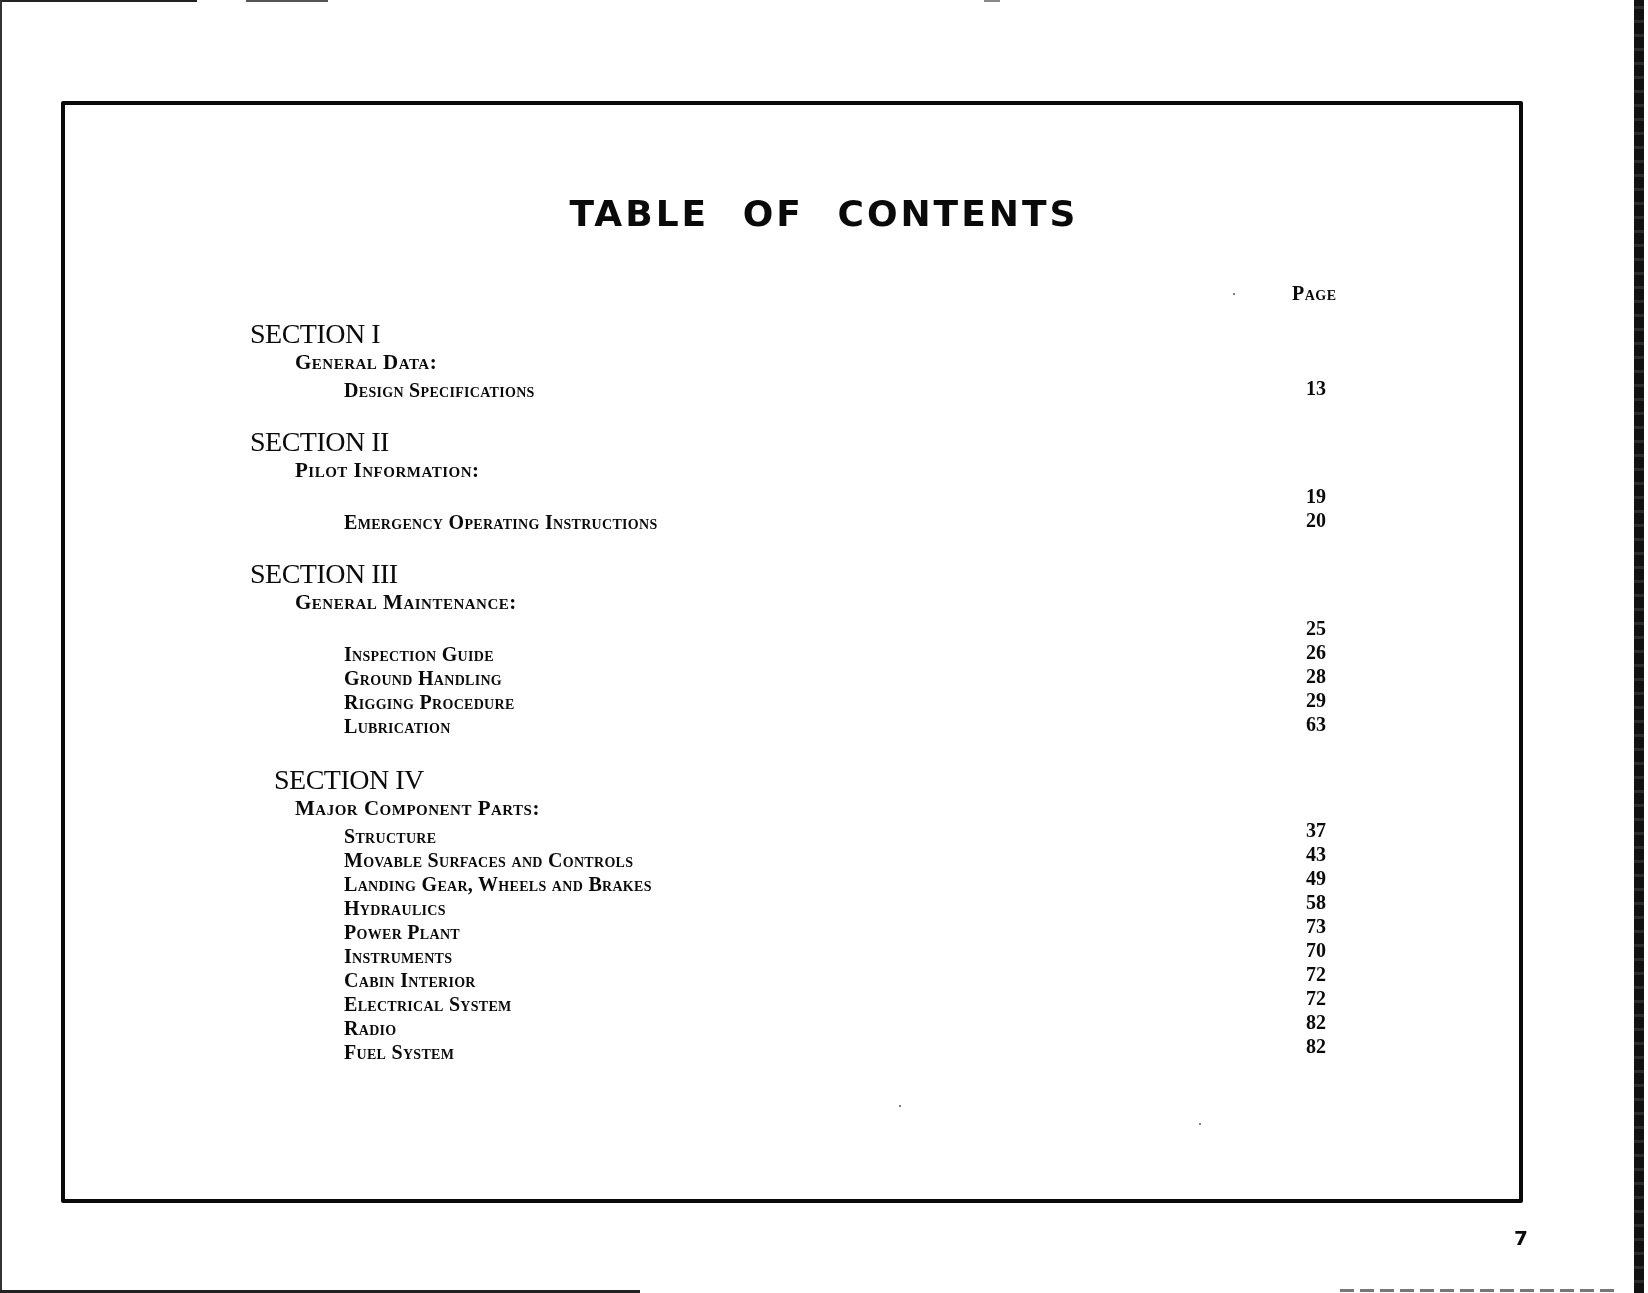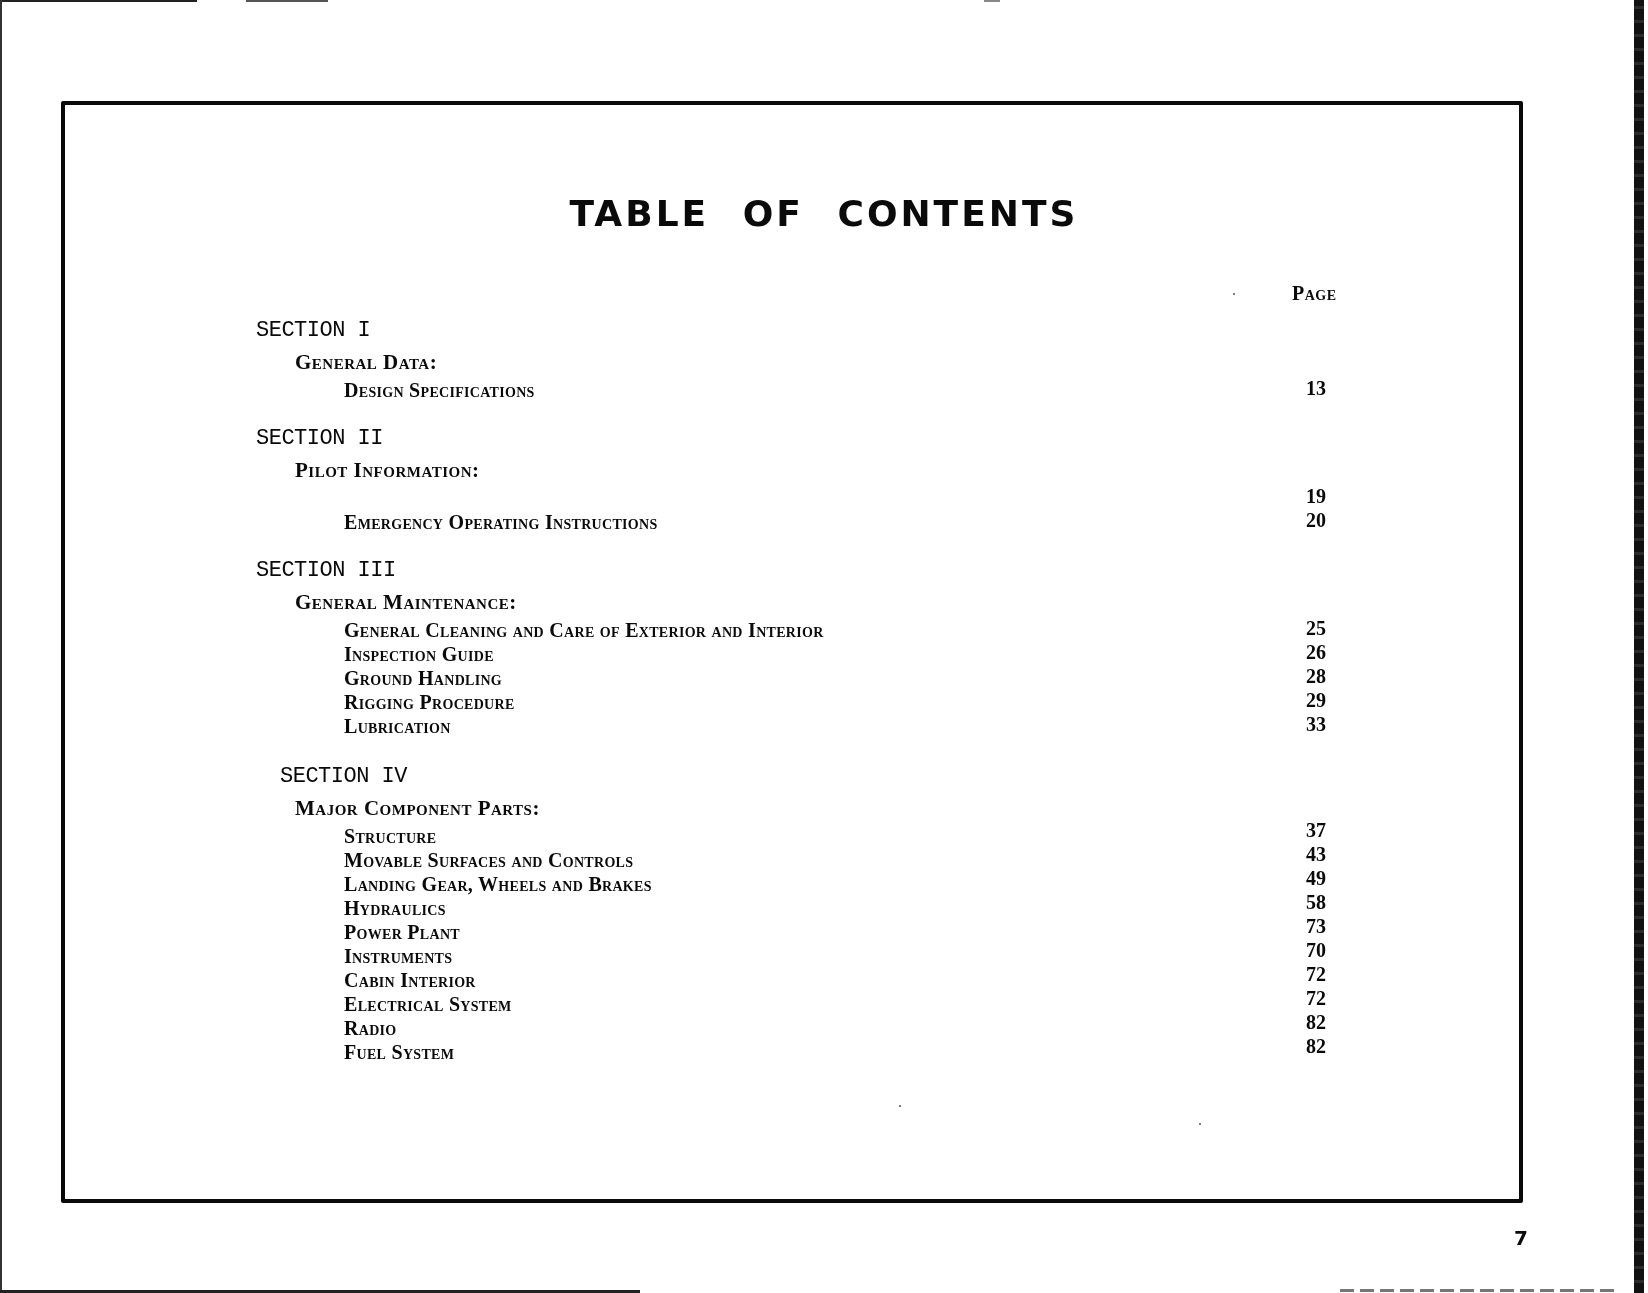--- a/index.html
+++ b/index.html
@@ -81,24 +81,23 @@
       left: 0;
       top: 0;
       width: 1648px;
       height: 1293px;
     }
     .toc-line {
       position: absolute;
       white-space: nowrap;
     }
     .section-heading {
-      left: 256px;
-      font-size: 22px;
+      left: 250px;
+      font-size: 28px;
       letter-spacing: -0.5px;
-      font-family: Liberation Mono, monospace;
     }
     .group-heading {
       left: 295px;
       font-size: 21px;
       font-weight: bold;
       font-variant: small-caps;
       letter-spacing: 0.5px;
     }
     .entry-label {
       left: 344px;
@@ -152,30 +151,29 @@
   <div class="toc-line entry-page" style="top:377px;">13</div>
 
   <div class="toc-line section-heading" style="top:426px;">SECTION II</div>
   <div class="toc-line group-heading" style="top:458px;">Pilot Information:</div>
   <div class="toc-line entry-page" style="top:485px;">19</div>
   <div class="toc-line entry-label" style="top:511px;">Emergency Operating Instructions</div>
   <div class="toc-line entry-page" style="top:509px;">20</div>
 
   <div class="toc-line section-heading" style="top:558px;">SECTION III</div>
   <div class="toc-line group-heading" style="top:590px;">General Maintenance:</div>
-  <div class="toc-line entry-label" style="top:619px;">General Cleaning and Care of Exterior and Interior</div>
   <div class="toc-line entry-page" style="top:617px;text-align:right;">25</div>
   <div class="toc-line entry-label" style="top:643px;">Inspection Guide</div>
   <div class="toc-line entry-page" style="top:641px;">26</div>
   <div class="toc-line entry-label" style="top:667px;">Ground Handling</div>
   <div class="toc-line entry-page" style="top:665px;">28</div>
   <div class="toc-line entry-label" style="top:691px;">Rigging Procedure</div>
   <div class="toc-line entry-page" style="top:689px;">29</div>
   <div class="toc-line entry-label" style="top:715px;">Lubrication</div>
-  <div class="toc-line entry-page" style="top:713px;">33</div>
+  <div class="toc-line entry-page" style="top:713px;">63</div>
 
   <div class="toc-line section-heading" style="top:764px;margin-left:24px;">SECTION IV</div>
   <div class="toc-line group-heading" style="top:796px;">Major Component Parts:</div>
   <div class="toc-line entry-label" style="top:825px;">Structure</div>
   <div class="toc-line entry-page" style="top:819px;">37</div>
   <div class="toc-line entry-label" style="top:849px;">Movable Surfaces and Controls</div>
   <div class="toc-line entry-page" style="top:843px;">43</div>
   <div class="toc-line entry-label" style="top:873px;">Landing Gear, Wheels and Brakes</div>
   <div class="toc-line entry-page" style="top:867px;">49</div>
   <div class="toc-line entry-label" style="top:897px;">Hydraulics</div>

